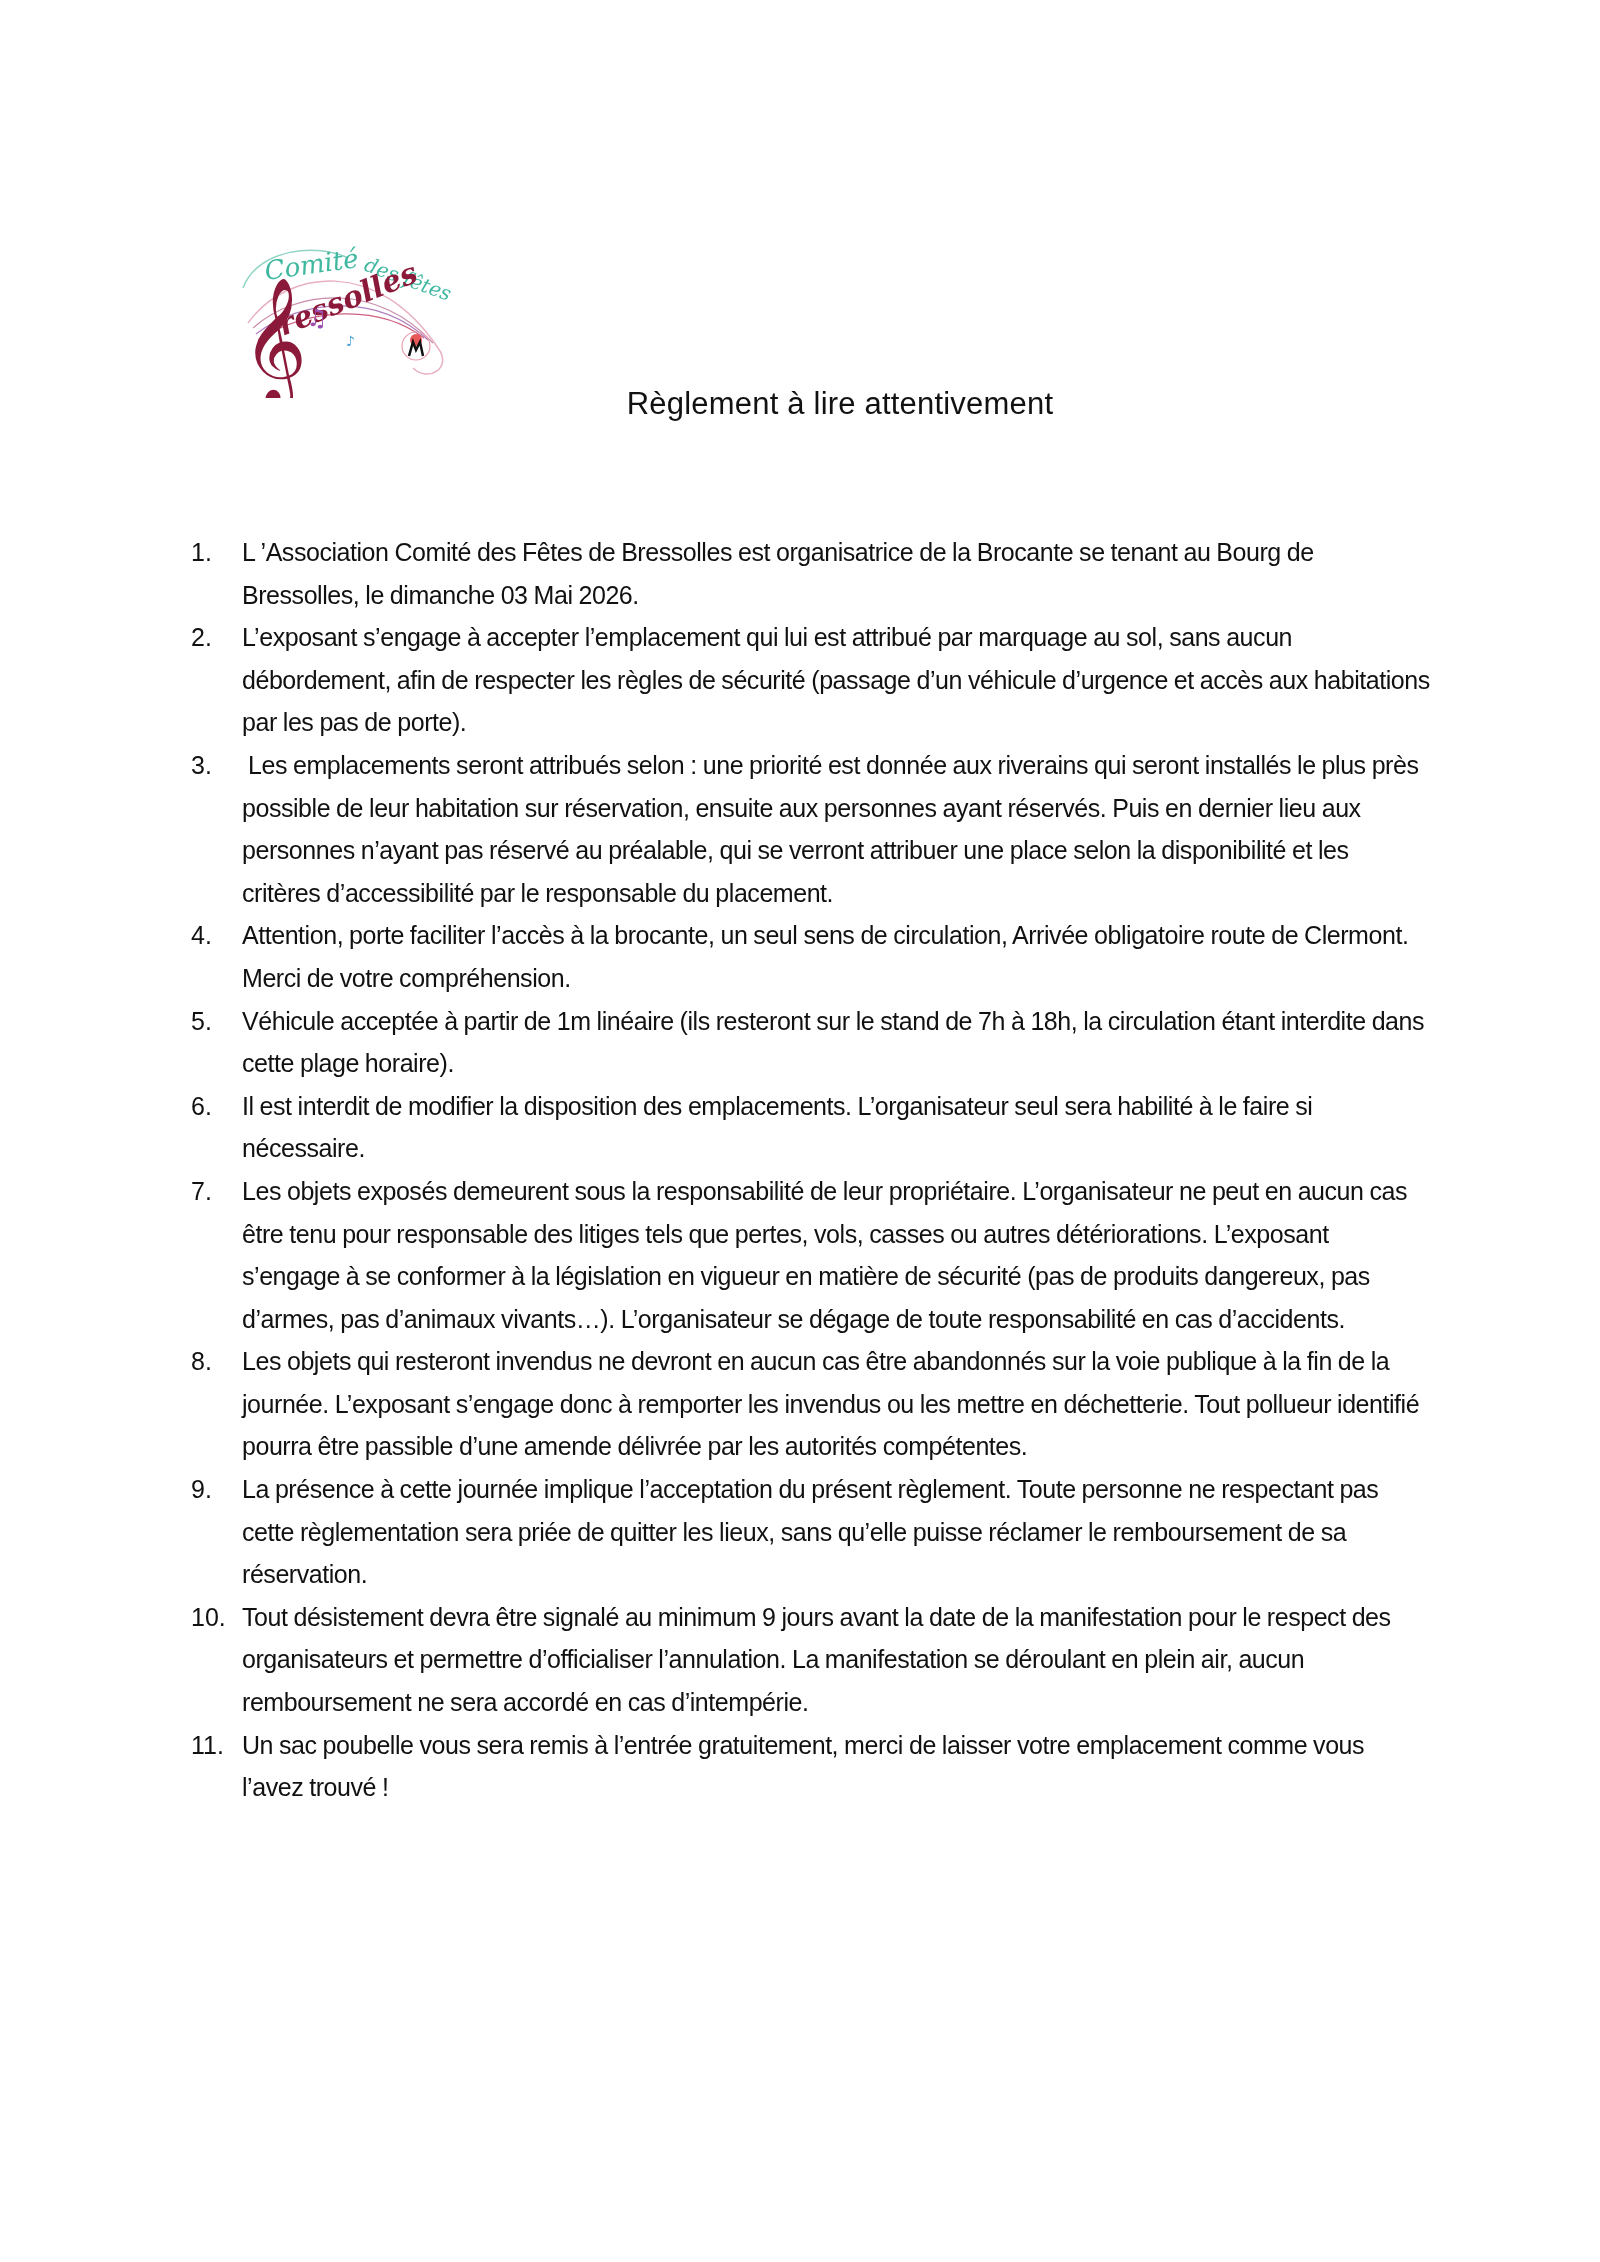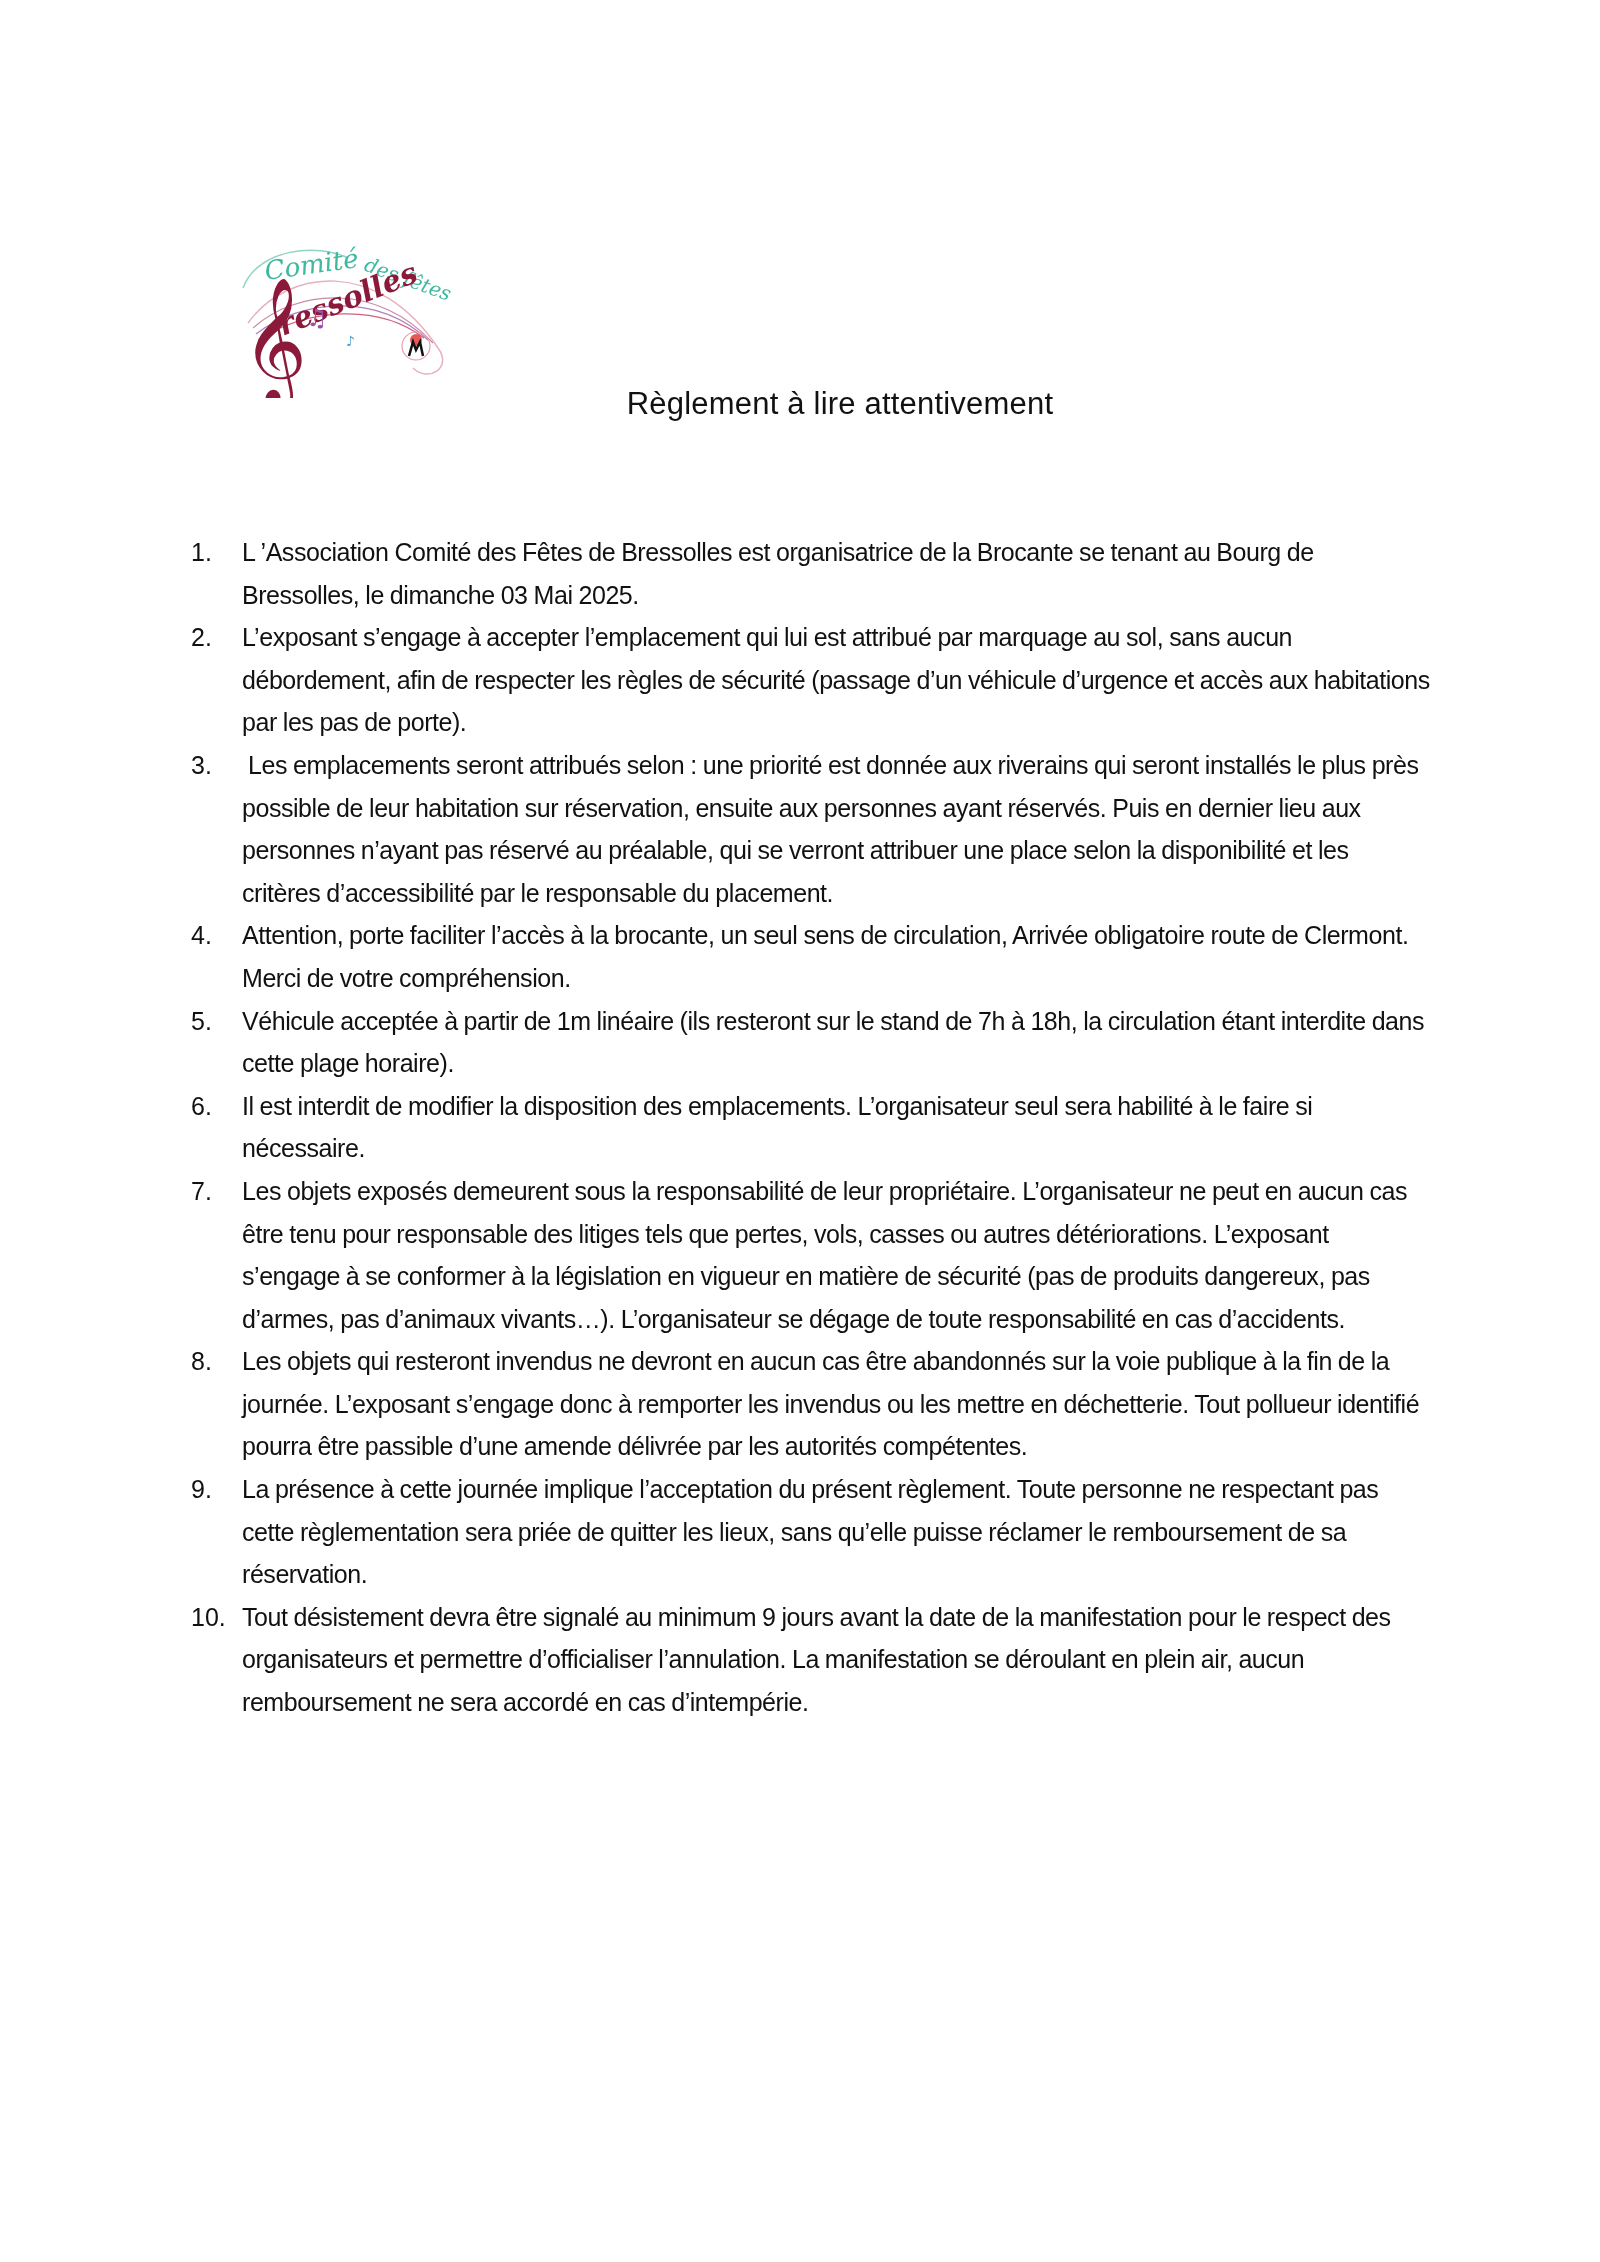--- a/index.html
+++ b/index.html
@@ -48,21 +48,21 @@
       <circle cx="188" cy="112" r="6" fill="#e02020" opacity="0.75"></circle>
       <path d="M181 128 l4 -14 l3 8 l4 -8 l3 14" fill="none" stroke="#111" stroke-width="2.5"></path>
     </svg>
   </div>
 
   <div class="title">Règlement à lire attentivement</div>
 
   <ol class="rules">
     <li class="rule">
         <span class="num">1.</span>
-        <span class="txt">L ’Association Comité des Fêtes de Bressolles est organisatrice de la Brocante se tenant au Bourg de Bressolles, le dimanche 03 Mai 2025.</span>
+        <span class="txt">L ’Association Comité des Fêtes de Bressolles est organisatrice de la Brocante se tenant au Bourg de Bressolles, le dimanche 03 Mai 2026.</span>
       </li>
     <li class="rule">
         <span class="num">2.</span>
         <span class="txt">L’exposant s’engage à accepter l’emplacement qui lui est attribué par marquage au sol, sans aucun débordement, afin de respecter les règles de sécurité (passage d’un véhicule d’urgence et accès aux habitations par les pas de porte).</span>
       </li>
     <li class="rule">
         <span class="num">3.</span>
         <span class="txt" style="white-space: pre-wrap;"> Les emplacements seront attribués selon : une priorité est donnée aux riverains qui seront installés le plus près possible de leur habitation sur réservation, ensuite aux personnes ayant réservés. Puis en dernier lieu aux personnes n’ayant pas réservé au préalable, qui se verront attribuer une place selon la disponibilité et les critères d’accessibilité par le responsable du placement.</span>
       </li>
     <li class="rule">
@@ -86,15 +86,19 @@
         <span class="txt">Les objets qui resteront invendus ne devront en aucun cas être abandonnés sur la voie publique à la fin de la journée. L’exposant s’engage donc à remporter les invendus ou les mettre en déchetterie. Tout pollueur identifié pourra être passible d’une amende délivrée par les autorités compétentes.</span>
       </li>
     <li class="rule">
         <span class="num">9.</span>
         <span class="txt">La présence à cette journée implique l’acceptation du présent règlement. Toute personne ne respectant pas cette règlementation sera priée de quitter les lieux, sans qu’elle puisse réclamer le remboursement de sa réservation.</span>
       </li>
     <li class="rule">
         <span class="num">10.</span>
         <span class="txt">Tout désistement devra être signalé au minimum 9 jours avant la date de la manifestation pour le respect des organisateurs et permettre d’officialiser l’annulation. La manifestation se déroulant en plein air, aucun remboursement ne sera accordé en cas d’intempérie.</span>
       </li>
+    <li class="rule">
+        <span class="num">11.</span>
+        <span class="txt">Un sac poubelle vous sera remis à l’entrée gratuitement, merci de laisser votre emplacement comme vous l’avez trouvé !</span>
+      </li>
   </ol>
 
 </div>
 
 </body></html>

